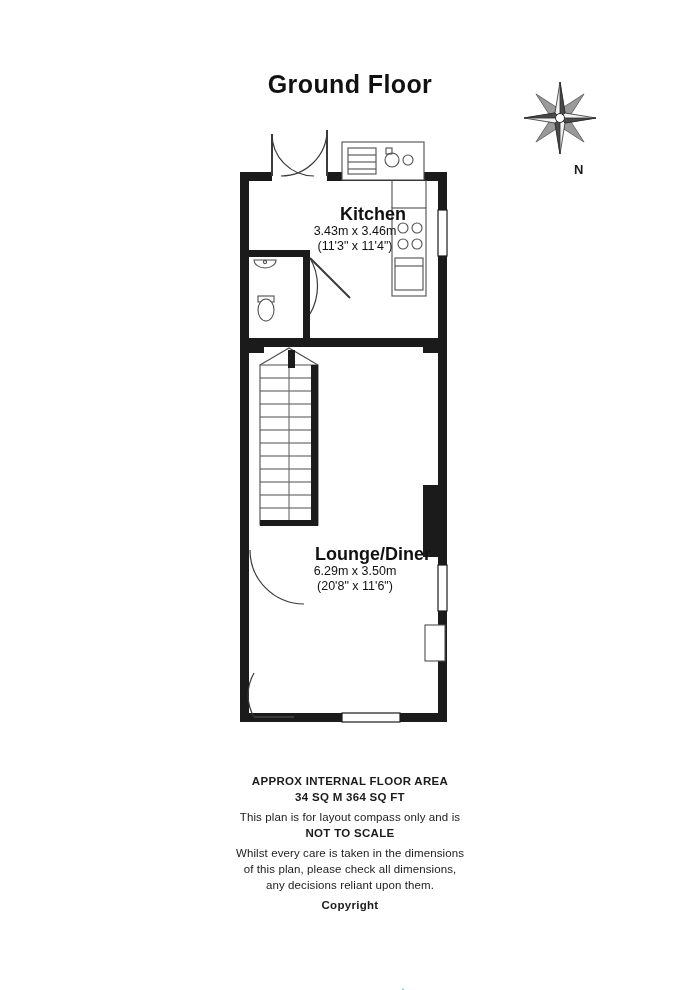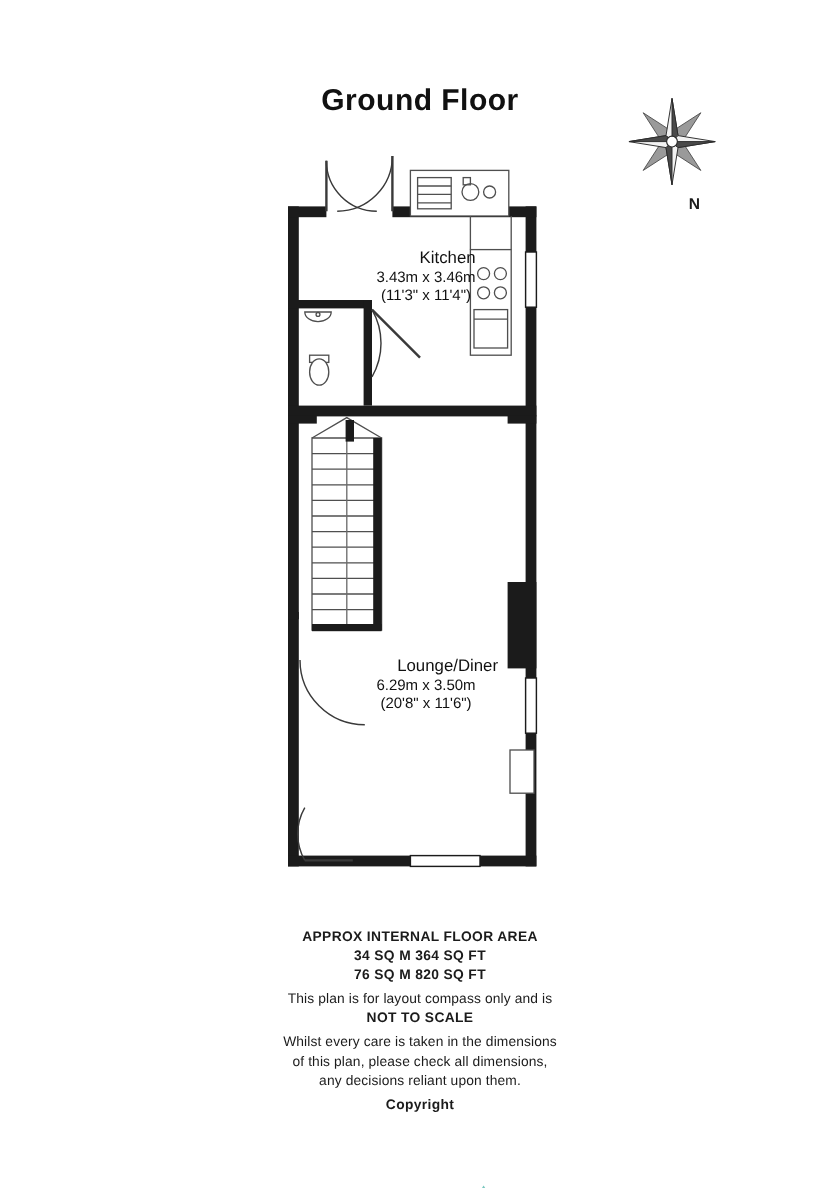--- a/index.html
+++ b/index.html
@@ -55,22 +55,22 @@
     height: 625px;
   }
   .plan svg { display: block; }
 
   .room-label {
     position: absolute;
     text-align: center;
     color: #111;
   }
   .room-label .rname {
-    font-size: 14px;
-    font-weight: normal;
+    font-size: 18px;
+    font-weight: bold;
     line-height: 19px;
     padding-left: 36px;
   }
   .room-label .rdim {
     font-size: 12.5px;
     line-height: 15px;
   }
 
   
   .footer {
@@ -283,21 +283,20 @@
     <div class="room-label" style="left:18px; top:435px; width:210px;">
       <div class="rname">Lounge/Diner</div>
       <div class="rdim">6.29m x 3.50m</div>
       <div class="rdim">(20'8" x 11'6")</div>
     </div>
   </div>
 
   <div class="footer">
     <div class="line f-bold-sm">APPROX INTERNAL FLOOR AREA</div>
     <div class="line f-bold-sm">34 SQ M 364 SQ FT</div>
-    <div class="line f-bold-sm">76 SQ M 820 SQ FT</div>
     <div class="f-gap"></div>
     <div class="line f-norm">This plan is for layout compass only and is</div>
     <div class="line f-bold-sm">NOT TO SCALE</div>
     <div class="f-gap"></div>
     <div class="line f-norm">Whilst every care is taken in the dimensions</div>
     <div class="line f-norm">of this plan, please check all dimensions,</div>
     <div class="line f-norm">any decisions reliant upon them.</div>
     <div class="f-gap"></div>
     <div class="line f-bold-sm">Copyright</div>
   </div>

